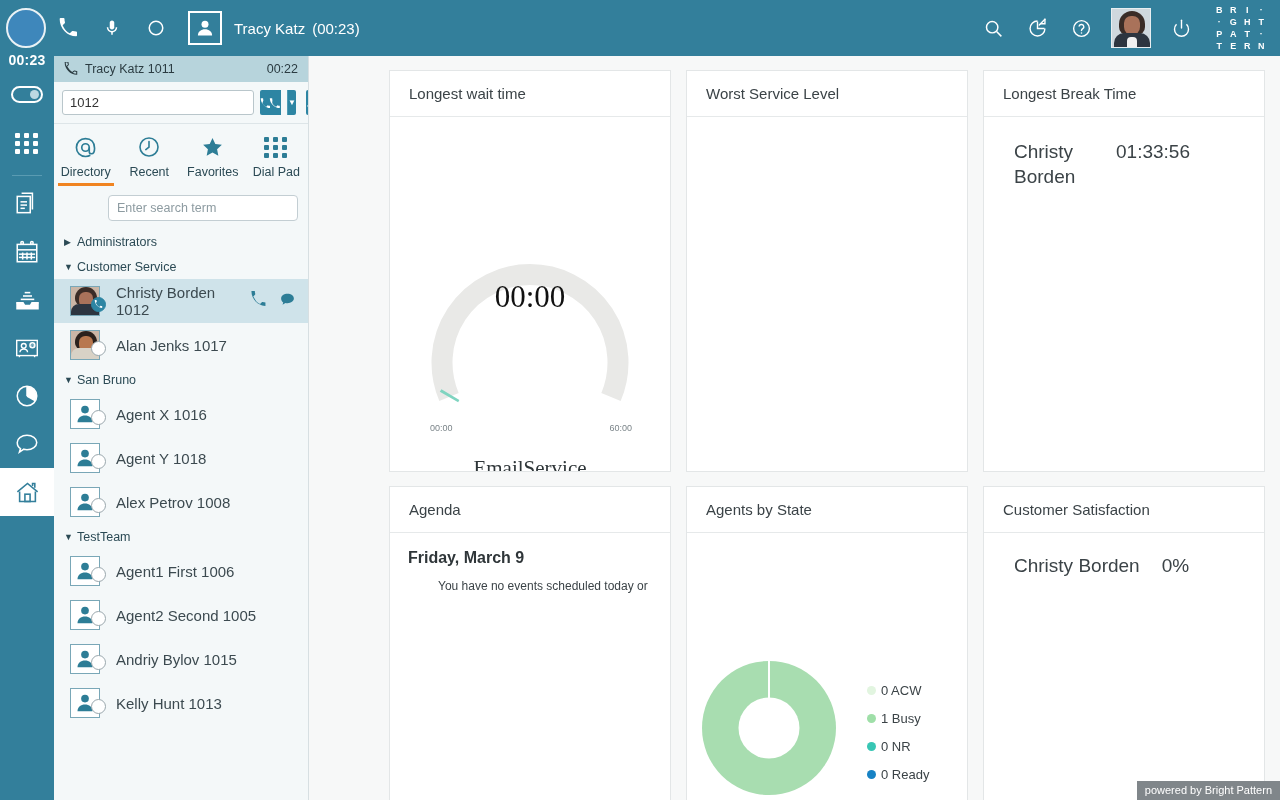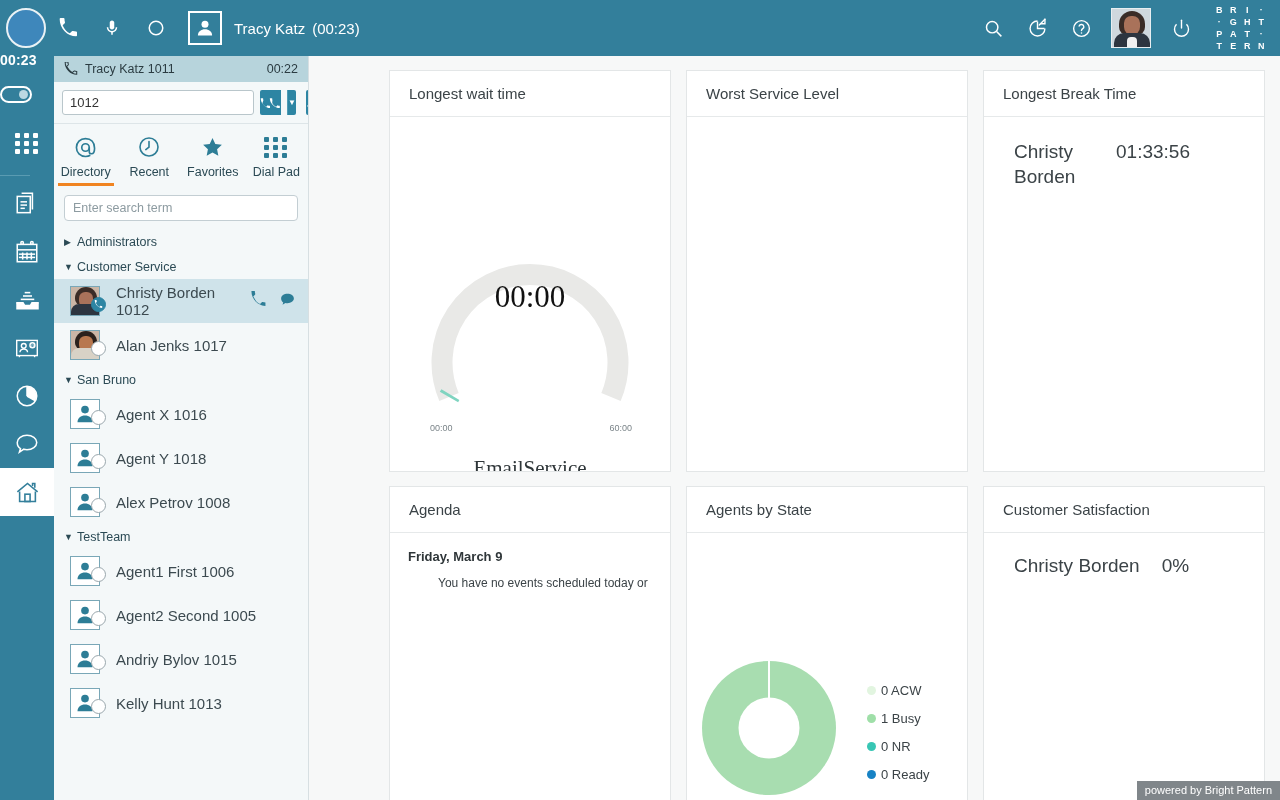--- a/index.html
+++ b/index.html
@@ -62,21 +62,21 @@
     gap: 1px 1px; margin-right: 12px; margin-left: 10px; flex: 0 0 auto;
   }
   #brand-logo span {
     color: #ffffff; font-size: 9px; letter-spacing: 0.5px;
     text-align: center; line-height: 11px; font-weight: bold;
   }
 
   
   #leftrail {
     position: absolute; left: 0; top: 56px; width: 54px; height: 744px;
-    background: #337f9b; display: flex; flex-direction: column; align-items: flex-start;
+    background: #337f9b; display: flex; flex-direction: column; align-items: center;
   }
   #rail-timer {
     color: #ffffff; font-size: 14px; font-weight: bold; margin-top: -4px;
     letter-spacing: 0.2px;
   }
   .rail-toggle {
     width: 32px; height: 17px; border-radius: 9px; border: 2px solid #ffffff;
     margin-top: 18px; position: relative;
   }
   .rail-toggle .knob {
@@ -127,21 +127,21 @@
   #dir-tabs { display: flex; padding: 8px 0 0; background: #f4f8f9; }
   .dir-tab {
     flex: 1 1 0; display: flex; flex-direction: column; align-items: center;
     cursor: pointer; padding-bottom: 3px;
   }
   .dir-tab .ticon { height: 30px; display: flex; align-items: center; color: #2d7d96; }
   .dir-tab .tlabel { font-size: 12.5px; color: #2b4a55; margin-top: 3px; }
   .dir-tab .tunder { height: 3px; width: 56px; margin-top: 4px; background: transparent; }
   .dir-tab.active .tunder { background: #f08421; }
 
-  #dir-search-wrap { padding: 6px 10px 8px; }
+  #dir-search-wrap { padding: 6px 10px 8px; margin-left: 44px; }
   #dir-search {
     width: 100%; height: 26px; border: 1px solid #c3ced3; border-radius: 4px;
     background: #ffffff; font-size: 12.5px; padding: 0 8px; color: #333;
     font-family: "Liberation Sans", sans-serif;
   }
   #dir-search::placeholder { color: #8d9ba1; }
 
   #dir-list { height: 560px; overflow: hidden; }
   .dir-group {
     display: flex; align-items: center; height: 25px; padding-left: 10px;
@@ -212,21 +212,21 @@
   
   .twoline { display: flex; align-items: flex-start; padding: 22px 0 0 30px; }
   .twoline .nm2 { font-size: 19px; color: #3b4347; line-height: 25px; width: 92px; }
   .twoline .val2 { font-size: 19px; color: #3b4347; margin-left: 10px; line-height: 25px; }
   .oneline { display: flex; align-items: baseline; padding: 22px 0 0 30px; }
   .oneline .nm3 { font-size: 19px; color: #3b4347; }
   .oneline .val3 { font-size: 19px; color: #3b4347; margin-left: 22px; }
 
   
   #agenda-body { padding: 16px 14px 0 18px; }
-  #agenda-date { font-size: 13px; font-weight: bold; color: #2f3639; }
+  #agenda-date { font-size: 16px; font-weight: bold; color: #2f3639; }
   #agenda-note { font-size: 12px; color: #3b4347; margin-top: 12px; padding-left: 30px;
     white-space: nowrap; overflow: hidden; }
 
   
   #donut-area { position: absolute; left: 0; top: 0; width: 100%; height: 100%; }
   #donut {
     position: absolute; left: 15px; top: 128px; width: 134px; height: 134px;
     border-radius: 50%;
   }
   #donut .hole {

